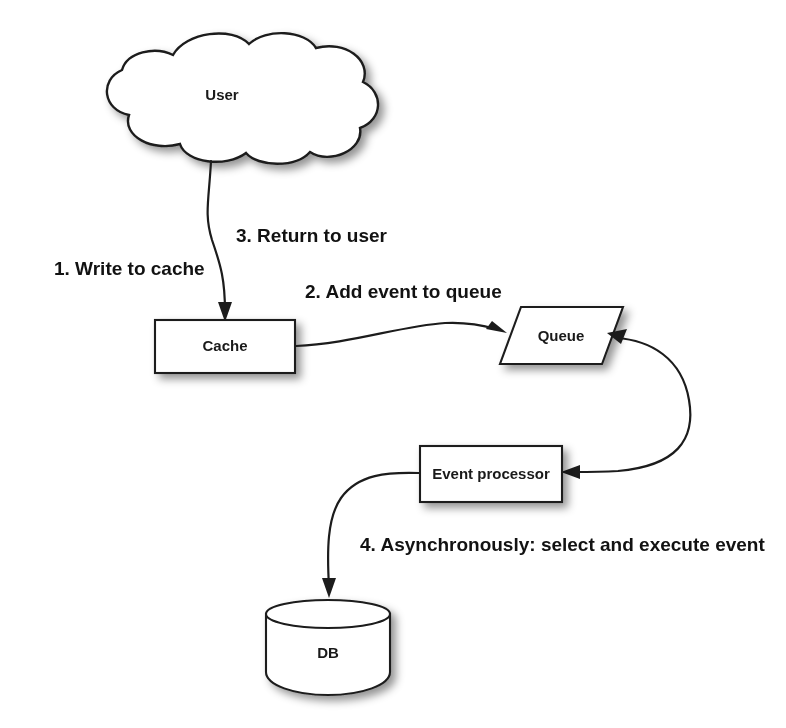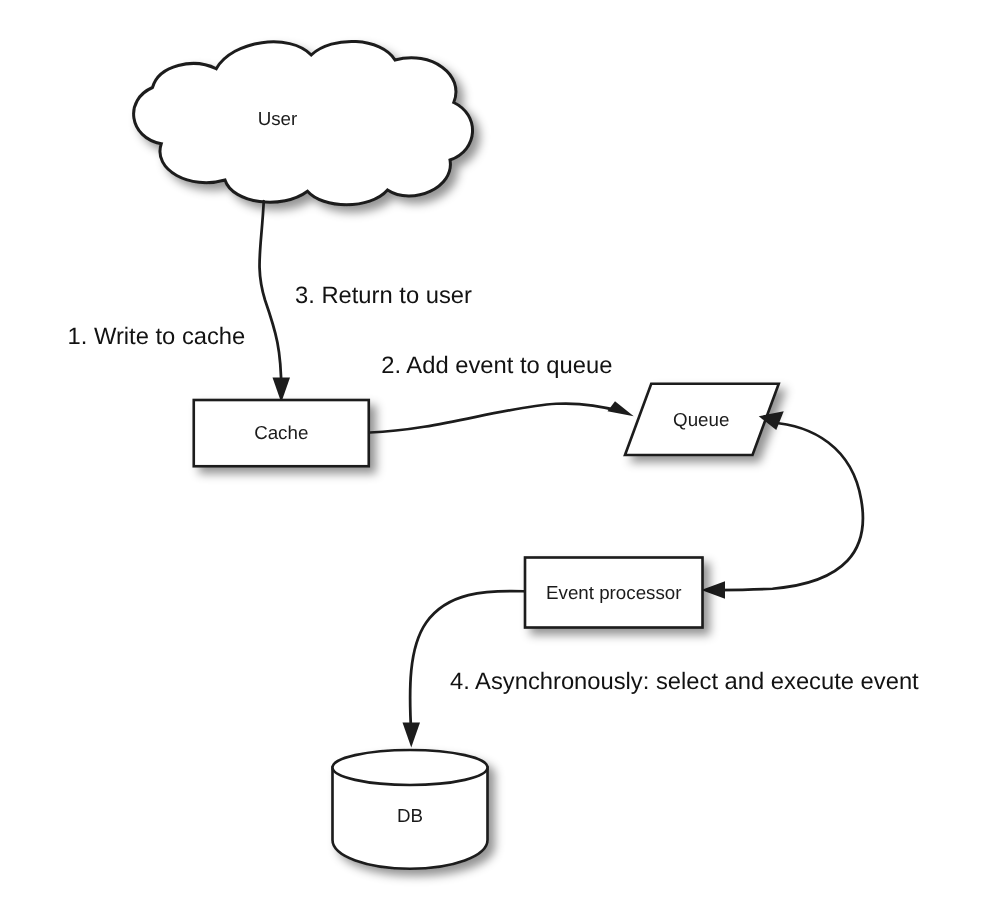--- a/index.html
+++ b/index.html
@@ -12,20 +12,21 @@
     height: 728px;
     position: relative;
     overflow: hidden;
     font-family: "Liberation Sans", sans-serif;
   }
   #diagram-root {
     position: absolute;
     top: 0; left: 0;
     width: 772px;
     height: 728px;
+    font-weight: bold;
   }
   svg#diagram-svg {
     position: absolute;
     top: 0; left: 0;
     width: 786px;
     height: 728px;
     display: block;
   }
   .node-label {
     font-family: "Liberation Sans", sans-serif;

